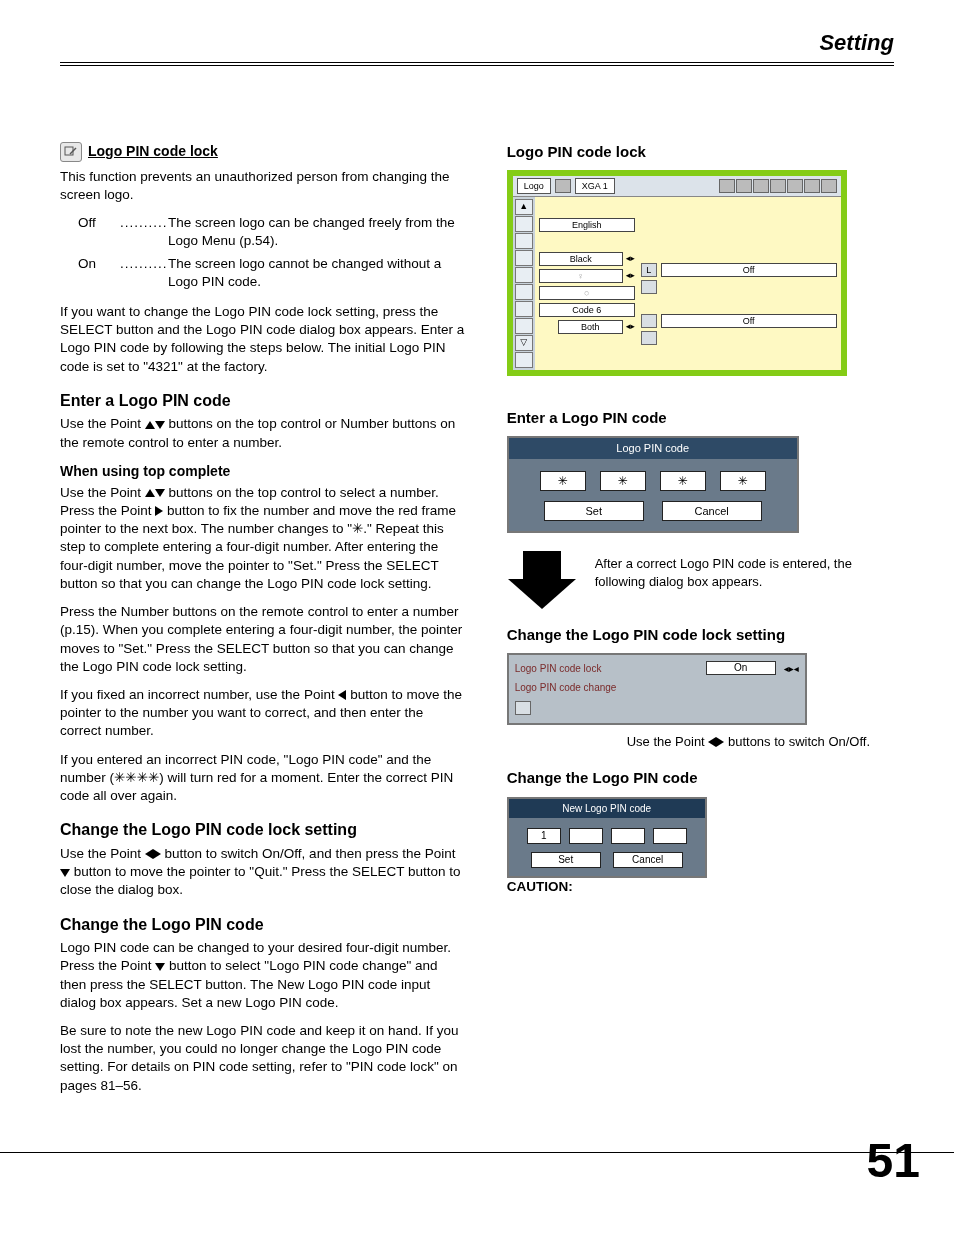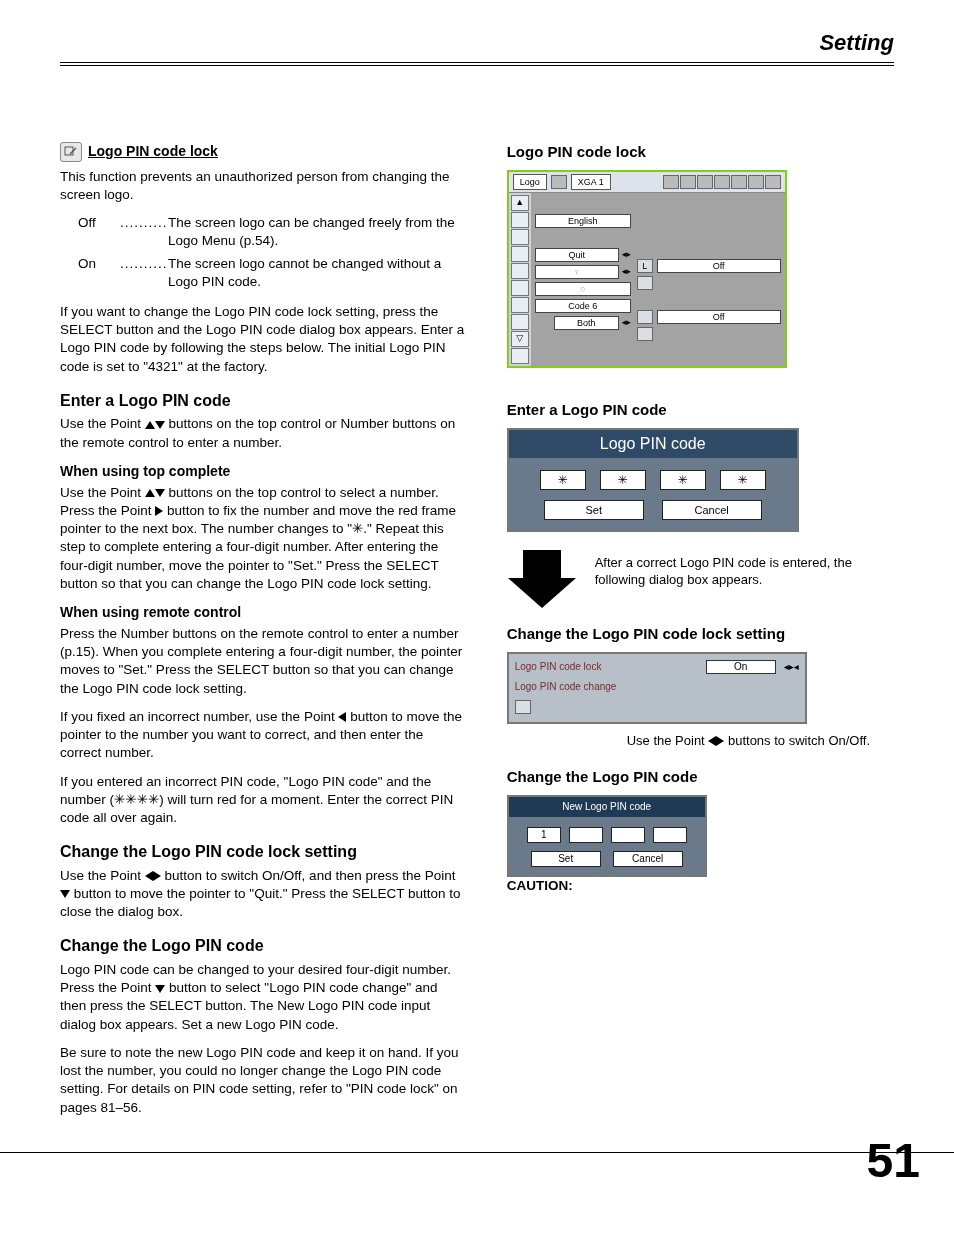--- a/index.html
+++ b/index.html
@@ -54,24 +54,24 @@
     display:inline-block; width:0; height:0; vertical-align:middle;
   }
   .tri-up { border-left:5px solid transparent; border-right:5px solid transparent; border-bottom:8px solid #000; }
   .tri-down { border-left:5px solid transparent; border-right:5px solid transparent; border-top:8px solid #000; }
   .tri-left { border-top:5px solid transparent; border-bottom:5px solid transparent; border-right:8px solid #000; }
   .tri-right { border-top:5px solid transparent; border-bottom:5px solid transparent; border-left:8px solid #000; }
 
   
   .fig-title { font-weight:700; font-size:15px; margin: 0 0 8px 0; }
   .osd-box {
-    border: 2px solid #84cc16;
-    background: #a3a3a3;
+    border: 6px solid #84cc16;
+    background: #fef9c3;
     padding: 0;
-    width: 280px;
+    width: 340px;
     font-size: 10px;
     color:#000;
   }
   .osd-header {
     background:#dce3ea;
     display:flex; align-items:center; gap:4px;
     padding:2px 4px;
     border-bottom:1px solid #888;
   }
   .osd-header .cell { background:#fff; border:1px solid #555; padding:1px 6px; font-size:9px;}
@@ -90,21 +90,21 @@
   .osd-wide .sq { width:16px; height:14px; background:#d9dfe4; border:1px solid #666; font-size:9px; text-align:center;}
   .osd-wide .bar { flex:1; background:#fff; border:1px solid #444; height:14px; display:flex; align-items:center; justify-content:center; font-size:9px;}
 
   .pin-dialog {
     width: 292px;
     border:2px solid #777;
     background:#6a7a8a;
     padding:0 0 10px 0;
   }
   .pin-dialog .pd-title {
-    background:#2e4a66; color:#fff; text-align:center; font-size:16px; padding:3px 0;
+    background:#2e4a66; color:#fff; text-align:center; font-size:11px; padding:3px 0;
   }
   .pin-dialog .pd-row1 { display:flex; gap:14px; justify-content:center; padding:12px 0 10px 0;}
   .pin-dialog .pd-slot { width:46px; height:20px; background:#fff; border:1px solid #222; text-align:center; font-size:12px; line-height:18px;}
   .pin-dialog .pd-row2 { display:flex; gap:18px; justify-content:center;}
   .pin-dialog .pd-btn { width:100px; height:20px; background:#fff; border:1px solid #222; text-align:center; font-size:11px; line-height:18px;}
 
   .arrow-block { display:flex; gap:18px; margin-top:12px; align-items:flex-start;}
   .big-arrow { width:70px; display:flex; flex-direction:column; align-items:center; }
   .big-arrow .shaft { width:38px; height:28px; background:#000; margin-top:6px;}
   .big-arrow .head { width:0; height:0; border-left:34px solid transparent; border-right:34px solid transparent; border-top:30px solid #000;}
@@ -192,21 +192,20 @@
     <h3 class="sub">Enter a Logo PIN code</h3>
     <p>
       <span>Use the Point </span><span class="tri-up"></span><span class="tri-down"></span><span> buttons on the top control or Number buttons on the remote control to enter a number.</span>
     </p>
 
     <h4 class="mini">When using top complete</h4>
     <p>
       <span>Use the Point </span><span class="tri-up"></span><span class="tri-down"></span><span> buttons on the top control to select a number. Press the Point </span><span class="tri-right"></span><span> button to fix the number and move the red frame pointer to the next box. The number changes to "✳." Repeat this step to complete entering a four-digit number. After entering the four-digit number, move the pointer to "Set." Press the SELECT button so that you can change the Logo PIN code lock setting.</span>
     </p>
 
-    <h4 class="mini">When using remote control</h4>
     <p>Press the Number buttons on the remote control to enter a number (p.15). When you complete entering a four-digit number, the pointer moves to "Set." Press the SELECT button so that you can change the Logo PIN code lock setting.</p>
 
     <p>
       <span>If you fixed an incorrect number, use the Point </span><span class="tri-left"></span><span> button to move the pointer to the number you want to correct, and then enter the correct number.</span>
     </p>
 
     <p>If you entered an incorrect PIN code, "Logo PIN code" and the number (✳✳✳✳) will turn red for a moment. Enter the correct PIN code all over again.</p>
 
     <h3 class="sub">Change the Logo PIN code lock setting</h3>
     <p>
@@ -249,21 +248,21 @@
           <div class="sicon"></div>
           <div class="sicon">▽</div>
           <div class="sicon"></div>
         </div>
         <div class="osd-main">
           <div class="osd-col1">
             <div class="osd-row blank"></div>
             <div class="osd-row">English</div>
             <div class="osd-row blank"></div>
             <div style="display:flex;gap:3px;">
-                <div class="osd-row" style="flex:1">Quit</div>
+                <div class="osd-row" style="flex:1">Black</div>
                 <span class="osd-arrows">◂▸</span>
               </div>
             <div style="display:flex;gap:3px;">
                 <div class="osd-row" style="flex:1;color:#aaa">♀</div>
                 <span class="osd-arrows">◂▸</span>
               </div>
             <div class="osd-row" style="color:#aaa">○</div>
             <div class="osd-row">Code 6</div>
             <div style="display:flex;gap:3px;padding-left:19px;">
                 <div class="osd-row" style="flex:1">Both</div>

